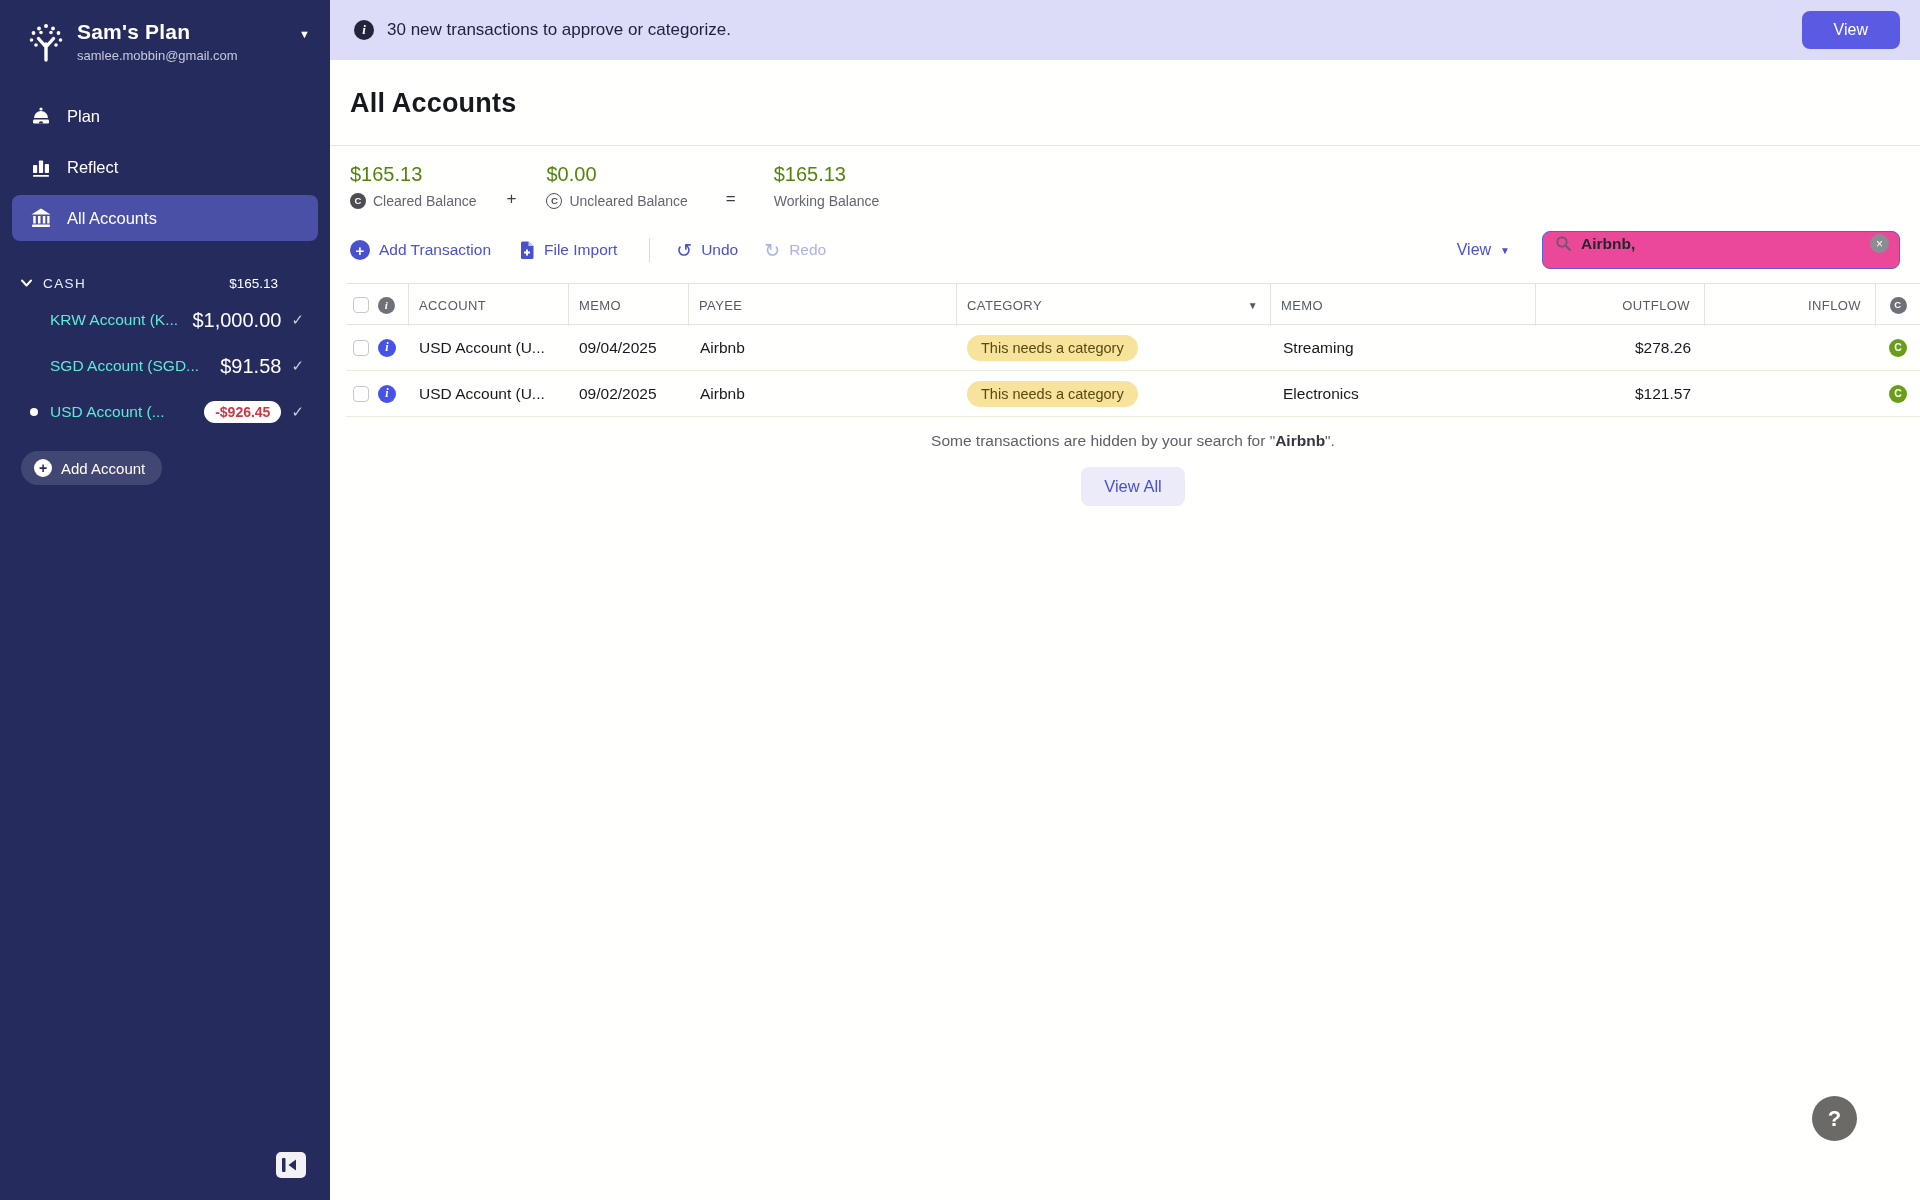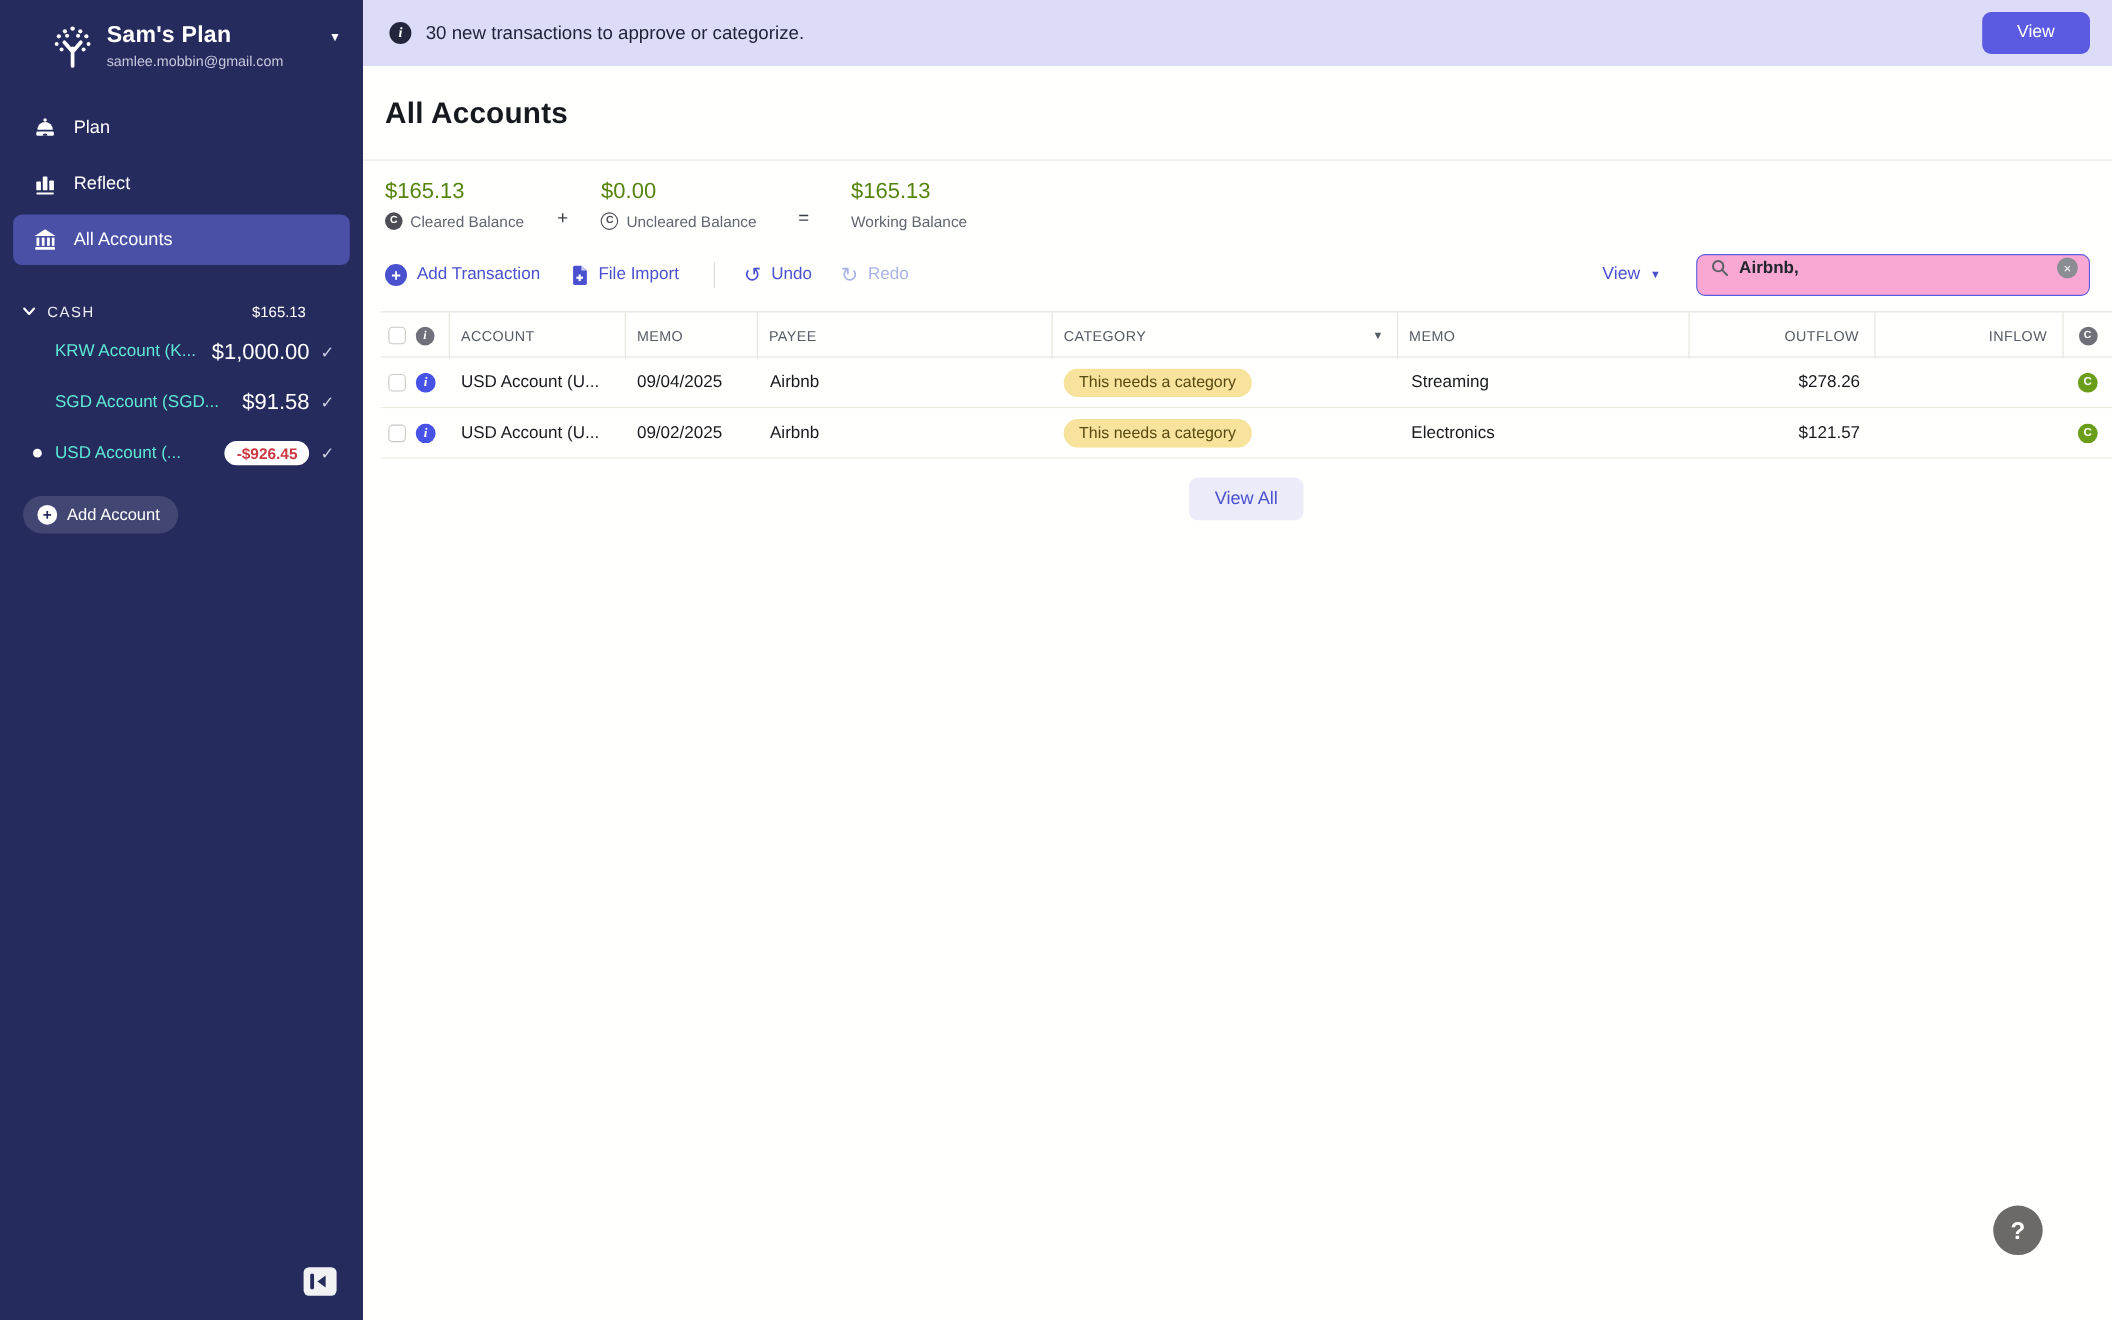--- a/index.html
+++ b/index.html
@@ -9,21 +9,21 @@
     background:#fff; overflow:hidden;
     -webkit-font-smoothing:antialiased;
   }
   .app { display:flex; width:1920px; height:1200px; }
 
   
   .sidebar {
     width:330px; flex-shrink:0; background:#262b5e; color:#fff;
     position:relative; display:flex; flex-direction:column;
   }
-  .sb-header { display:flex; gap:13px; padding:20px 18px 0 28px; position:relative; align-items:flex-start;margin-left:20px; }
+  .sb-header { display:flex; gap:13px; padding:20px 18px 0 28px; position:relative; align-items:flex-start; }
   .sb-logo { width:36px; height:40px; flex-shrink:0; margin-top:2px; }
   .sb-title { font-size:21px; font-weight:bold; letter-spacing:.2px; }
   .sb-email { font-size:13px; color:#c6c9dc; margin-top:4px; }
   .sb-caret { position:absolute; right:20px; top:28px; font-size:11px; color:#fff; }
 
   .sb-nav { list-style:none; margin-top:30px; display:flex; flex-direction:column; gap:5px; }
   .sb-item {
     display:flex; align-items:center; gap:15px; height:46px;
     margin:0 12px; padding-left:18px; border-radius:8px;
     font-size:16.5px; cursor:pointer;
@@ -111,21 +111,21 @@
     display:flex; align-items:center; justify-content:center; font-size:15px; font-weight:bold; line-height:1;
   }
   .tb-sep { width:1px; height:24px; background:#d8dade; margin:0 26px 0 32px; }
   .tb-undo-glyph { font-size:19px; line-height:1; }
   .tb-link.disabled { color:#aab2e6; cursor:default; margin-left:26px; }
   .tb-right { margin-left:auto; display:flex; align-items:center; }
   .tb-view { display:flex; align-items:center; gap:9px; color:#4a51cf; font-size:16px; cursor:pointer; }
   .tb-view .caret { font-size:10px; }
   .search-box {
     margin-left:32px; width:358px; height:38px; border:1.5px solid #5b5ce2; border-radius:8px;
-    display:flex; align-items:center; padding:0 10px 13px 12px; background:#f9a8d4;
+    display:flex; align-items:center; padding:0 10px 13px 12px; background:#ec4899;
   }
   .search-box svg { flex-shrink:0; }
   .search-input {
     flex:1; border:none; outline:none; font-family:inherit;
     font-size:15.5px; font-weight:600; color:#23262c; margin-left:9px; min-width:0; background:transparent;
   }
   .search-clear {
     width:19px; height:19px; border-radius:50%; background:#8a8d93; color:#fff; border:none;
     display:flex; align-items:center; justify-content:center; font-size:12px; line-height:1; cursor:pointer; flex-shrink:0;
   }
@@ -424,20 +424,23 @@
           <span class="cat-pill">This needs a category</span>
         </div>
         <div class="td td-memo">Electronics</div>
         <div class="td td-num">$121.57</div>
         <div class="td td-num"></div>
         <div class="td td-cicon">
           <span class="c-circle c-green">C</span>
         </div>
       </div>
 
+      <div class="hidden-note">
+        <span>Some transactions are hidden by your search for "</span><b>Airbnb</b><span>".</span>
+      </div>
 
       <div class="view-all-wrap">
         <button class="view-all-btn">View All</button>
       </div>
     </div>
 
     <button class="help-btn">?</button>
   </main>
 </div>
 

